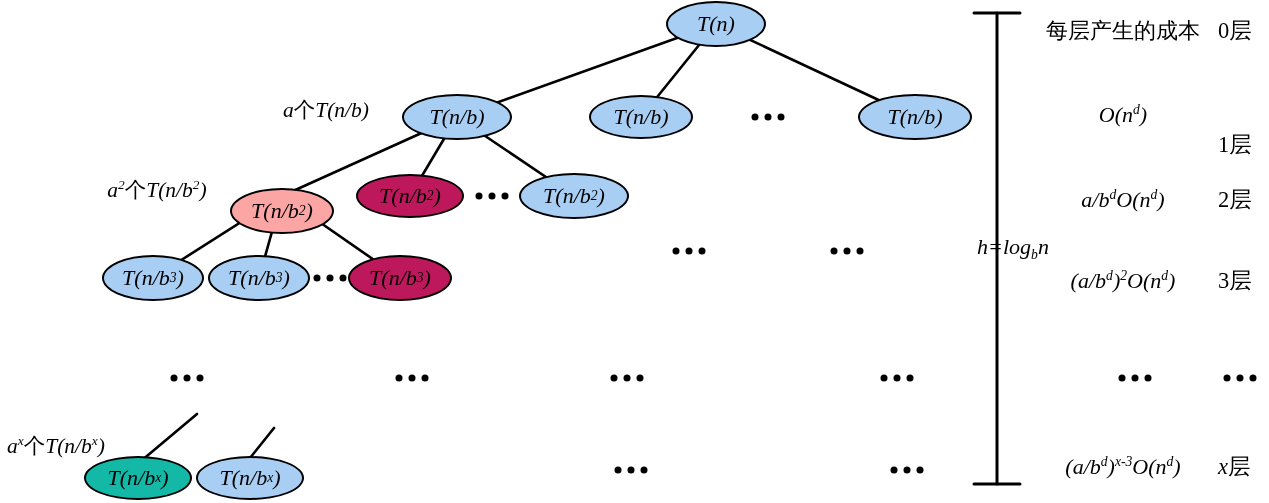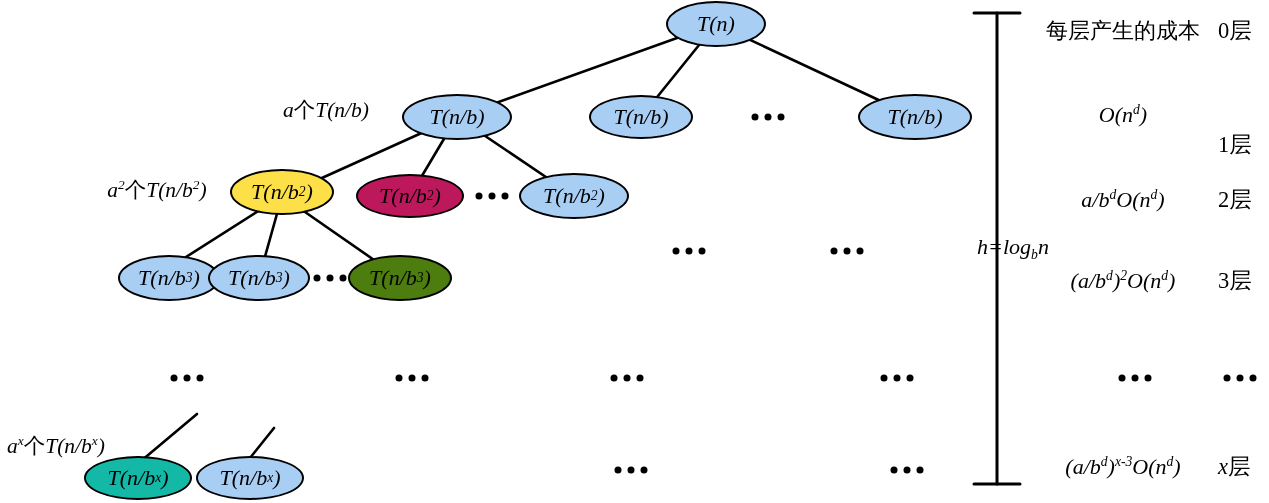--- a/index.html
+++ b/index.html
@@ -57,26 +57,26 @@
       <line x1="274" y1="428" x2="246" y2="463" stroke="#000000" stroke-width="2.6" stroke-linecap="round"></line>
       <line x1="997" y1="13" x2="997" y2="484" stroke="#000000" stroke-width="3" stroke-linecap="round"></line>
       <line x1="974" y1="13" x2="1020" y2="13" stroke="#000000" stroke-width="3" stroke-linecap="round"></line>
       <line x1="974" y1="484" x2="1020" y2="484" stroke="#000000" stroke-width="3" stroke-linecap="round"></line>
     </svg>
   <div id="nodes-layer">
       <div class="node math" style="left: 716px; top: 24px; width: 96px; height: 42px; background: rgb(169, 206, 243); border-color: rgb(0, 0, 0);">T(n)</div>
       <div class="node math" style="left: 457px; top: 117px; width: 106px; height: 42px; background: rgb(169, 206, 243); border-color: rgb(0, 0, 0);">T(n/b)</div>
       <div class="node math" style="left: 641px; top: 117px; width: 100px; height: 40px; background: rgb(169, 206, 243); border-color: rgb(0, 0, 0);">T(n/b)</div>
       <div class="node math" style="left: 915px; top: 117px; width: 110px; height: 42px; background: rgb(169, 206, 243); border-color: rgb(0, 0, 0);">T(n/b)</div>
-      <div class="node math" style="left: 282px; top: 192px; width: 100px; height: 42px; background: #fde047; border-color: rgb(0, 0, 0); text-align: right;">T(n/b<sup>2</sup>)</div>
+      <div class="node math" style="left: 282px; top: 211px; width: 100px; height: 42px; background: #fca5a5; border-color: rgb(0, 0, 0); text-align: right;">T(n/b<sup>2</sup>)</div>
       <div class="node math" style="left: 410px; top: 196px; width: 104px; height: 40px; background: #be185d; border-color: rgb(0, 0, 0);">T(n/b<sup>2</sup>)</div>
       <div class="node math" style="left: 574px; top: 196px; width: 106px; height: 42px; background: rgb(169, 206, 243); border-color: rgb(0, 0, 0);">T(n/b<sup>2</sup>)</div>
-      <div class="node math" style="left: 169px; top: 278px; width: 98px; height: 42px; background: rgb(169, 206, 243); border-color: rgb(0, 0, 0);">T(n/b<sup>3</sup>)</div>
+      <div class="node math" style="left: 153px; top: 278px; width: 98px; height: 42px; background: rgb(169, 206, 243); border-color: rgb(0, 0, 0);">T(n/b<sup>3</sup>)</div>
       <div class="node math" style="left: 259px; top: 278px; width: 98px; height: 42px; background: rgb(169, 206, 243); border-color: rgb(0, 0, 0);">T(n/b<sup>3</sup>)</div>
-      <div class="node math" style="left: 400px; top: 278px; width: 100px; height: 42px; background: #4d7c0f; border-color: rgb(0, 0, 0);">T(n/b<sup>3</sup>)</div>
+      <div class="node math" style="left: 400px; top: 278px; width: 100px; height: 42px; background: #be185d; border-color: rgb(0, 0, 0);">T(n/b<sup>3</sup>)</div>
       <div class="node math" style="left: 138px; top: 478px; width: 104px; height: 40px; background: #14b8a6; border-color: rgb(0, 0, 0);">T(n/b<sup>x</sup>)</div>
       <div class="node math" style="left: 250px; top: 478px; width: 104px; height: 40px; background: rgb(169, 206, 243); border-color: rgb(0, 0, 0);">T(n/b<sup>x</sup>)</div>
     </div>
   <div id="labels-layer">
       <div class="dots" style="left: 768px; top: 117px;">
         <i></i>
         <i></i>
         <i></i>
       </div>
       <div class="dots" style="left: 492px; top: 196px;">

